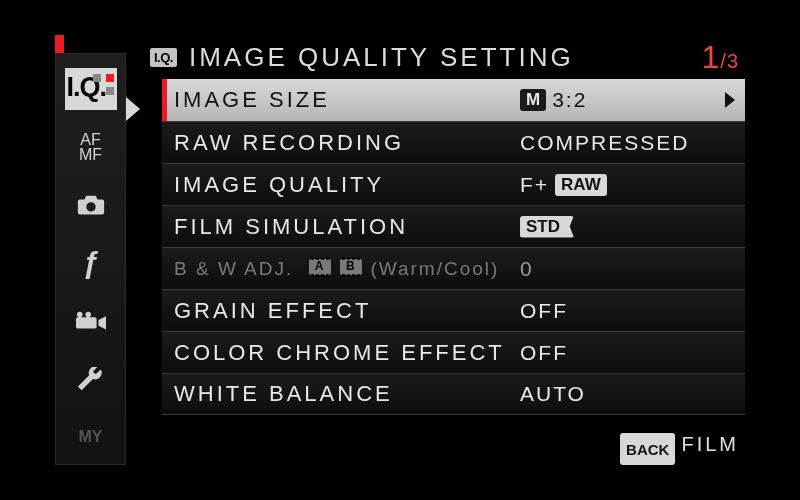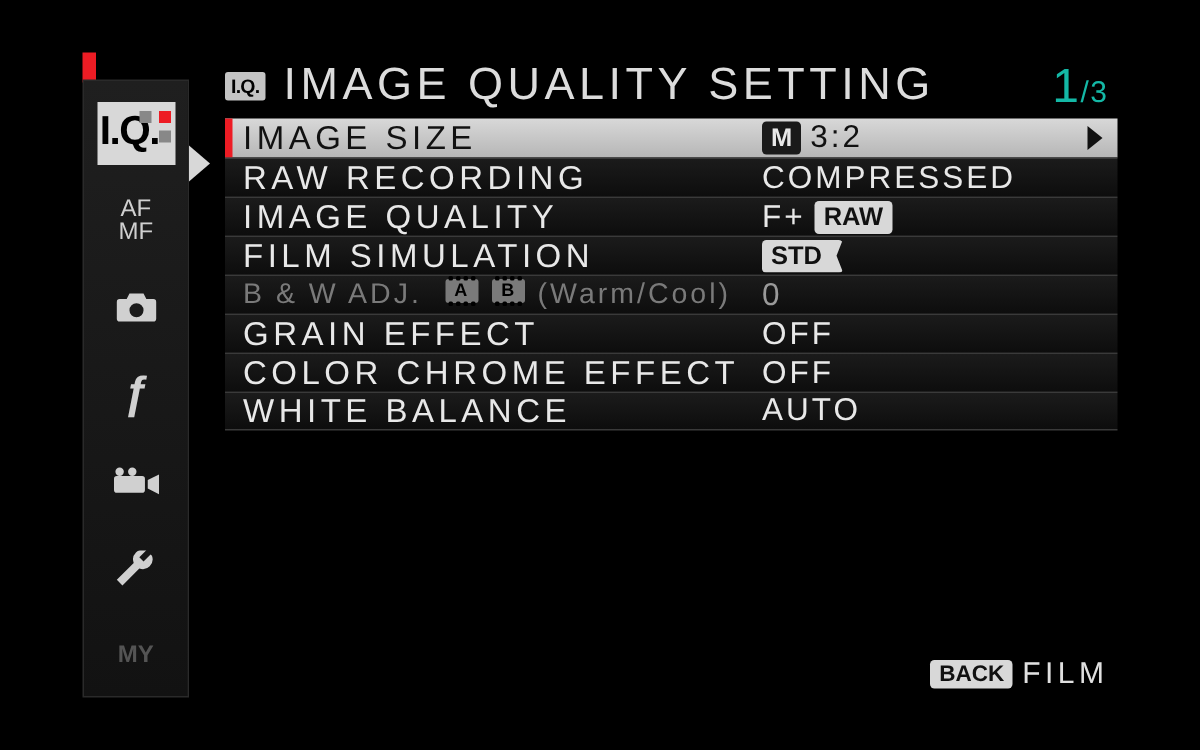--- a/index.html
+++ b/index.html
@@ -20,46 +20,46 @@
   .afmf{font-size:16px;font-weight:400;line-height:15px;text-align:center;color:#d0d0d0;letter-spacing:0;}
   .cam-ico,.flash-ico,.movie-ico,.wrench-ico{color:#d0d0d0;}
   .cam-ico svg,.movie-ico svg,.wrench-ico svg{width:30px;height:24px;fill:#d0d0d0;}
   .flash-ico{font-size:30px;font-style:italic;font-weight:700;}
   .my{font-size:16px;font-weight:800;color:#545454;letter-spacing:0;}
   .sel-arrow{position:absolute;left:71px;top:62px;width:0;height:0;border-top:12px solid transparent;border-bottom:12px solid transparent;border-left:14px solid #d8d8d8;}
   
   .panel{position:absolute;left:95px;top:0;width:595px;height:430px;}
   .hdr{height:44px;display:flex;align-items:center;color:#cfcfcf;}
   .hdr-badge{background:#c4c4c4;color:#000;font-size:13px;font-weight:800;padding:2px 4px;letter-spacing:-0.5px;border-radius:2px;margin-right:12px;}
-  .hdr-title{font-size:30px;letter-spacing:3px;color:#dcdcdc;}
-  .hdr-pg{position:absolute;right:6px;top:4px;color:#14b8a6;font-size:20px;letter-spacing:1px;}
+  .hdr-title{font-size:26px;letter-spacing:3px;color:#dcdcdc;}
+  .hdr-pg{position:absolute;right:6px;top:4px;color:#ef4444;font-size:20px;letter-spacing:1px;}
   .hdr-pg .big{font-size:32px;font-weight:400;}
   .rows{}
-  .row{height:26px;border-top:1px solid #3a3a3a;display:flex;align-items:center;position:relative;box-sizing:border-box;padding-left:12px;color:#e8e8e8;background:linear-gradient(to bottom,#1b1b1b,#0d0d0d);}
+  .row{height:42px;border-top:1px solid #3a3a3a;display:flex;align-items:center;position:relative;box-sizing:border-box;padding-left:12px;color:#e8e8e8;background:linear-gradient(to bottom,#1b1b1b,#0d0d0d);margin-left:12px;}
   .row:last-child{border-bottom:1px solid #3a3a3a;}
   .row .lbl{font-size:22px;letter-spacing:3px;}
   .row .val{position:absolute;left:358px;font-size:21px;letter-spacing:2px;display:flex;align-items:center;gap:6px;}
   .row.sel{background:linear-gradient(to bottom,#d8d8d8,#b6b6b6);color:#111;border-top:none;}
   .row.sel::before{content:"";position:absolute;left:0;top:0;bottom:0;width:5px;background:#ed1c24;}
   .row.sel .lbl{color:#111;font-weight:500;}
   .row.sel .val{color:#111;font-weight:500;}
   .row.dis{color:#7a7a7a;text-align:right;}
   .row.dis .lbl{font-size:19px;letter-spacing:2px;}
   .row.dis .val{color:#9a9a9a;}
   .arrow-r{position:absolute;right:10px;width:0;height:0;border-top:8px solid transparent;border-bottom:8px solid transparent;border-left:10px solid #111;}
   .badge{display:inline-flex;align-items:center;justify-content:center;font-weight:800;letter-spacing:0;border-radius:3px;padding:1px 6px;font-size:17px;}
   .badge-dark{background:#1a1a1a;color:#e8e8e8;}
   .badge-light{background:#d8d8d8;color:#111;}
   .badge-std{background:#d8d8d8;color:#111;clip-path:polygon(0 0,100% 0,92% 50%,100% 100%,0 100%);padding-right:14px;}
   .film-ic{display:inline-block;width:22px;height:16px;background:#7a7a7a;border-radius:2px;position:relative;margin:0 1px;}
   .film-ic::before,.film-ic::after{content:"";position:absolute;width:3px;height:3px;background:#000;border-radius:1px;}
   .film-ic::before{left:2px;top:-2px;box-shadow:5px 0 #000,10px 0 #000,15px 0 #000;}
   .film-ic::after{left:2px;bottom:-2px;box-shadow:5px 0 #000,10px 0 #000,15px 0 #000;}
   .film-ic span{position:absolute;left:6px;top:0px;color:#000;font-size:12px;font-weight:800;}
-  .footer{position:absolute;bottom:0;right:6px;height:32px;display:flex;align-items:center;color:#e0e0e0;font-size:20px;letter-spacing:3px;}
+  .footer{position:absolute;bottom:0;right:6px;height:32px;display:flex;color:#e0e0e0;font-size:20px;letter-spacing:3px;}
   .footer .badge{margin-right:6px;font-size:15px;}
 </style>
 </head>
 <body>
 
 <div class="screen">
   <div class="redbar"></div>
 
   <div class="sidebar">
     <div class="sidebar-items">

